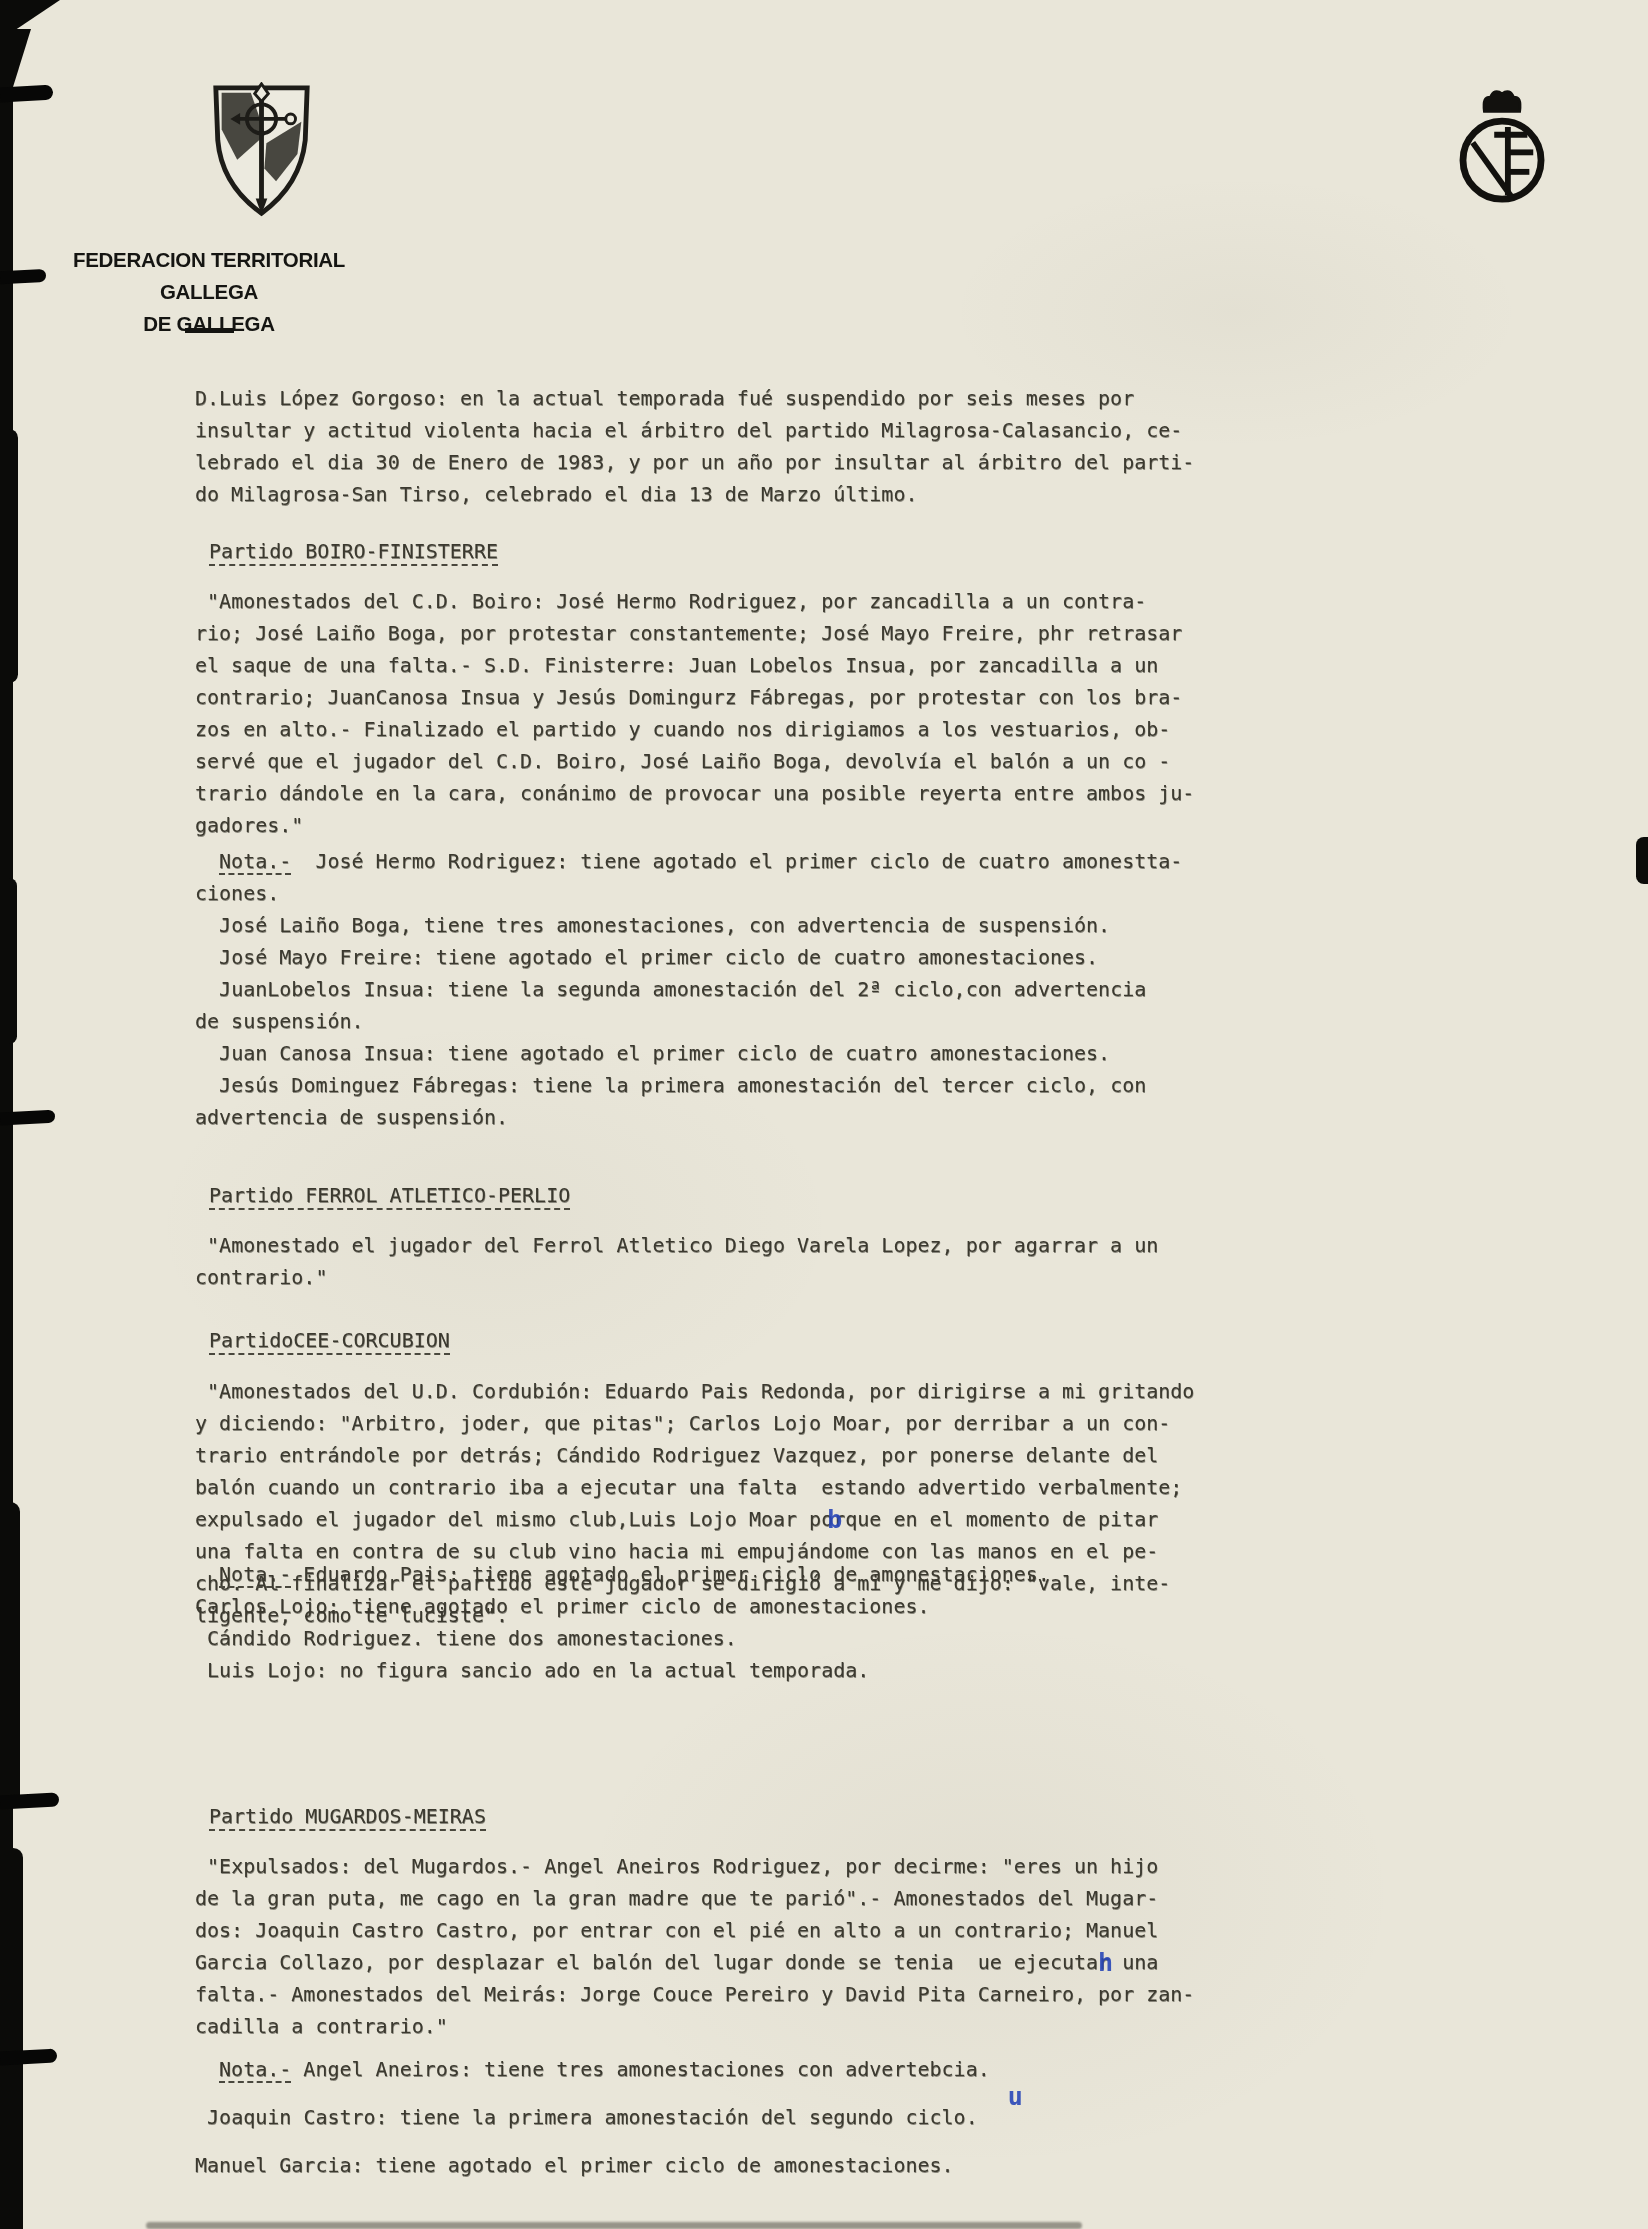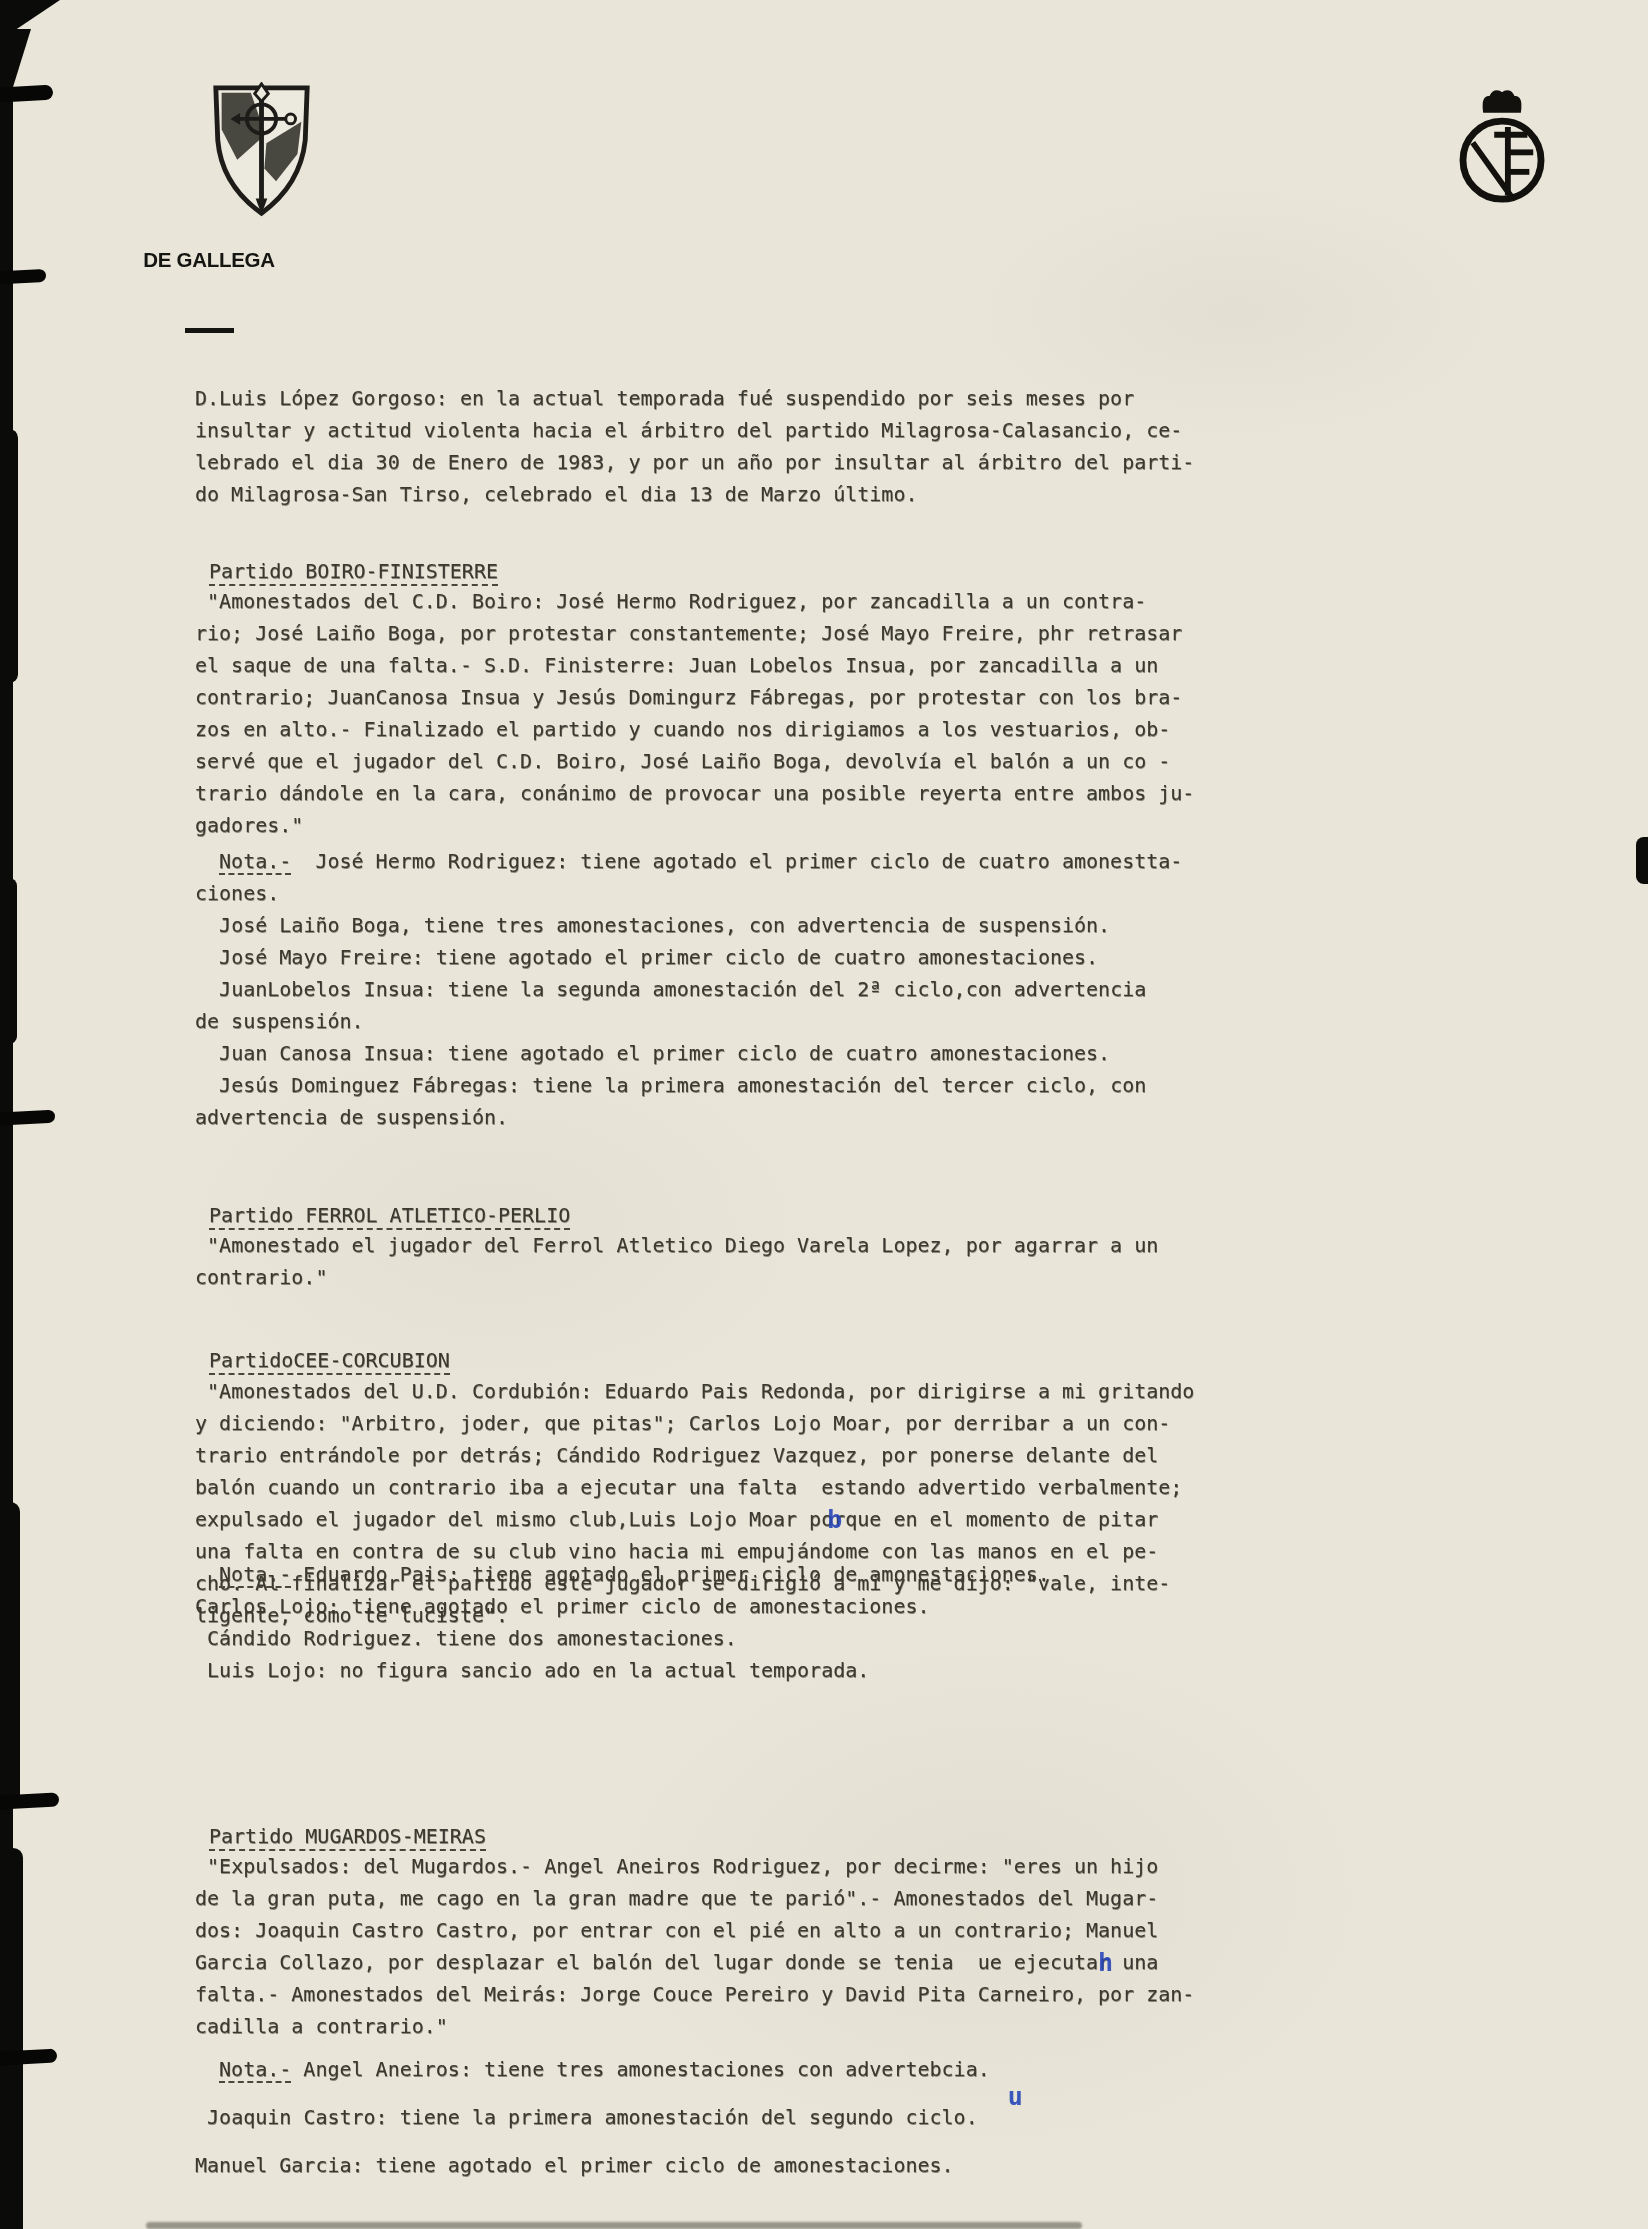--- a/index.html
+++ b/index.html
@@ -44,21 +44,21 @@
   .org-rule{position:absolute;left:185px;top:328px;width:49px;height:4.9px;background:#141411;}
   
   .tx{
     position:absolute;left:195px;width:1312px;margin:0;
     font-family:"DejaVu Sans Mono",monospace;
     font-size:20px;line-height:32px;letter-spacing:0;
     color:#3b392f;
     white-space:pre-wrap;
     text-shadow:0.5px 0.5px 0.6px rgba(59,57,47,0.55);
   }
-  .hd{left:209px;font-weight:normal;margin-top:20px;}
+  .hd{left:209px;font-weight:normal;}
   .u{border-bottom:2.9px dashed #4a483e;padding-bottom:1px;}
   .nota-label{border-bottom:2.9px dashed #4a483e;margin-left:2ch;}
   .t-intro{top:382px;}
   .t-h0{top:535px;}
   .t-b0{top:585px;}
   .t-n0{top:845px;}
   .t-h1{top:1179px;}
   .t-b1{top:1229px;}
   .t-h2{top:1324px;}
   .t-b2{top:1375px;}
@@ -114,20 +114,21 @@
     <path d="M28,26 Q26,10 34,12 Q38,2 46,8 Q54,2 58,12 Q66,10 64,26 Z" fill="#12110e" stroke="#12110e" stroke-width="3"></path>
     <circle cx="46" cy="76" r="40" fill="none" stroke="#12110e" stroke-width="7"></circle>
     <line x1="52" y1="42" x2="52" y2="112" stroke="#12110e" stroke-width="6"></line>
     <line x1="38" y1="50" x2="72" y2="50" stroke="#12110e" stroke-width="6"></line>
     <line x1="52" y1="68" x2="78" y2="68" stroke="#12110e" stroke-width="6"></line>
     <line x1="52" y1="88" x2="74" y2="88" stroke="#12110e" stroke-width="6"></line>
     <line x1="16" y1="58" x2="56" y2="114" stroke="#12110e" stroke-width="6"></line>
   </svg>
 
   <div class="org-name">
+    <div>FEDERACION TERRITORIAL GALLEGA</div>
     <div>DE GALLEGA</div>
   </div>
   <div class="org-rule"></div>
 
   <p class="tx t-intro">D.Luis López Gorgoso: en la actual temporada fué suspendido por seis meses por
 insultar y actitud violenta hacia el árbitro del partido Milagrosa-Calasancio, ce-
 lebrado el dia 30 de Enero de 1983, y por un año por insultar al árbitro del parti-
 do Milagrosa-San Tirso, celebrado el dia 13 de Marzo último.</p>
 
   <h2 class="tx hd t-h0"><span class="u">Partido BOIRO-FINISTERRE</span></h2>

